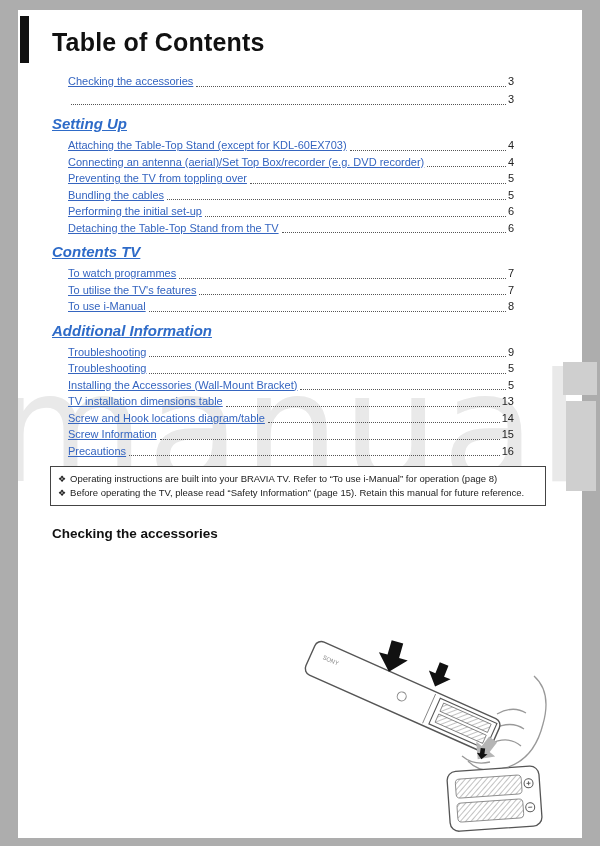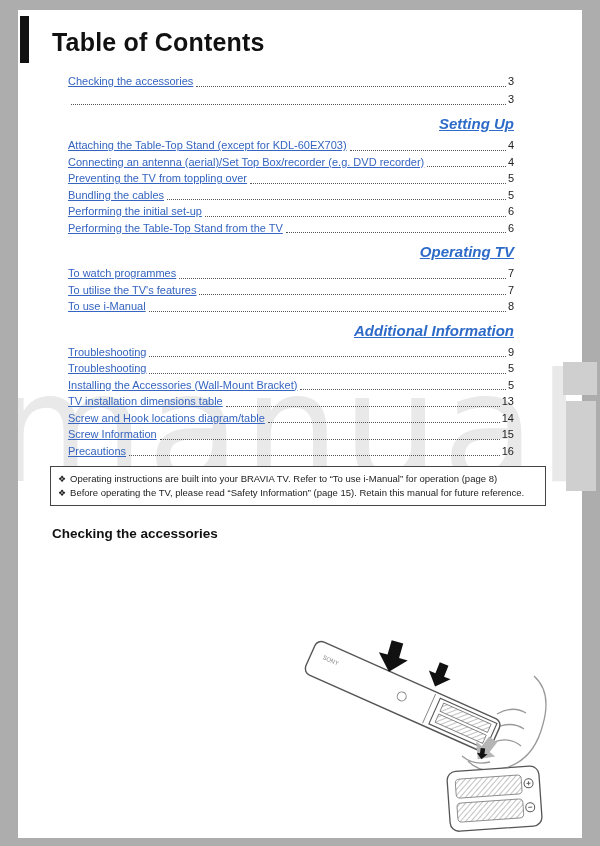--- a/index.html
+++ b/index.html
@@ -54,21 +54,21 @@
     border-bottom:1px dotted #555;
     margin:0 2px 3px 3px;
     min-width:12px;
   }
   .pnum{color:#222;font-size:11px;}
   .toc-heading{
     display:block;
     margin:6px 0 3px 0;
     line-height:20px;
     font-size:15px;font-weight:bold;font-style:italic;
-    color:#2e6bc8;text-decoration:underline;cursor:pointer;text-align:right;
+    color:#2e6bc8;text-decoration:underline;cursor:pointer;
   }
   .note-box{
     position:absolute;left:32px;top:456px;width:480px;
     border:1px solid #444;
     padding:5px 7px;
     background:#fff;
   }
   .note-line{
     font-size:9.5px;line-height:14px;color:#222;
     white-space:nowrap;overflow:hidden;
@@ -130,26 +130,26 @@
         <a href="#" class="toc-link">Bundling the cables</a>
         <span class="leader"></span>
         <span class="pnum">5</span>
       </div>
       <div class="toc-row">
         <a href="#" class="toc-link">Performing the initial set-up</a>
         <span class="leader"></span>
         <span class="pnum">6</span>
       </div>
       <div class="toc-row">
-        <a href="#" class="toc-link">Performing the Table-Top Stand from the TV</a>
+        <a href="#" class="toc-link">Detaching the Table-Top Stand from the TV</a>
         <span class="leader"></span>
         <span class="pnum">6</span>
       </div>
 
-      <a href="#" class="toc-heading">Operating TV</a>
+      <a href="#" class="toc-heading">Contents TV</a>
 
       <div class="toc-row">
         <a href="#" class="toc-link">To watch programmes</a>
         <span class="leader"></span>
         <span class="pnum">7</span>
       </div>
       <div class="toc-row">
         <a href="#" class="toc-link">To utilise the TV's features</a>
         <span class="leader"></span>
         <span class="pnum">7</span>

